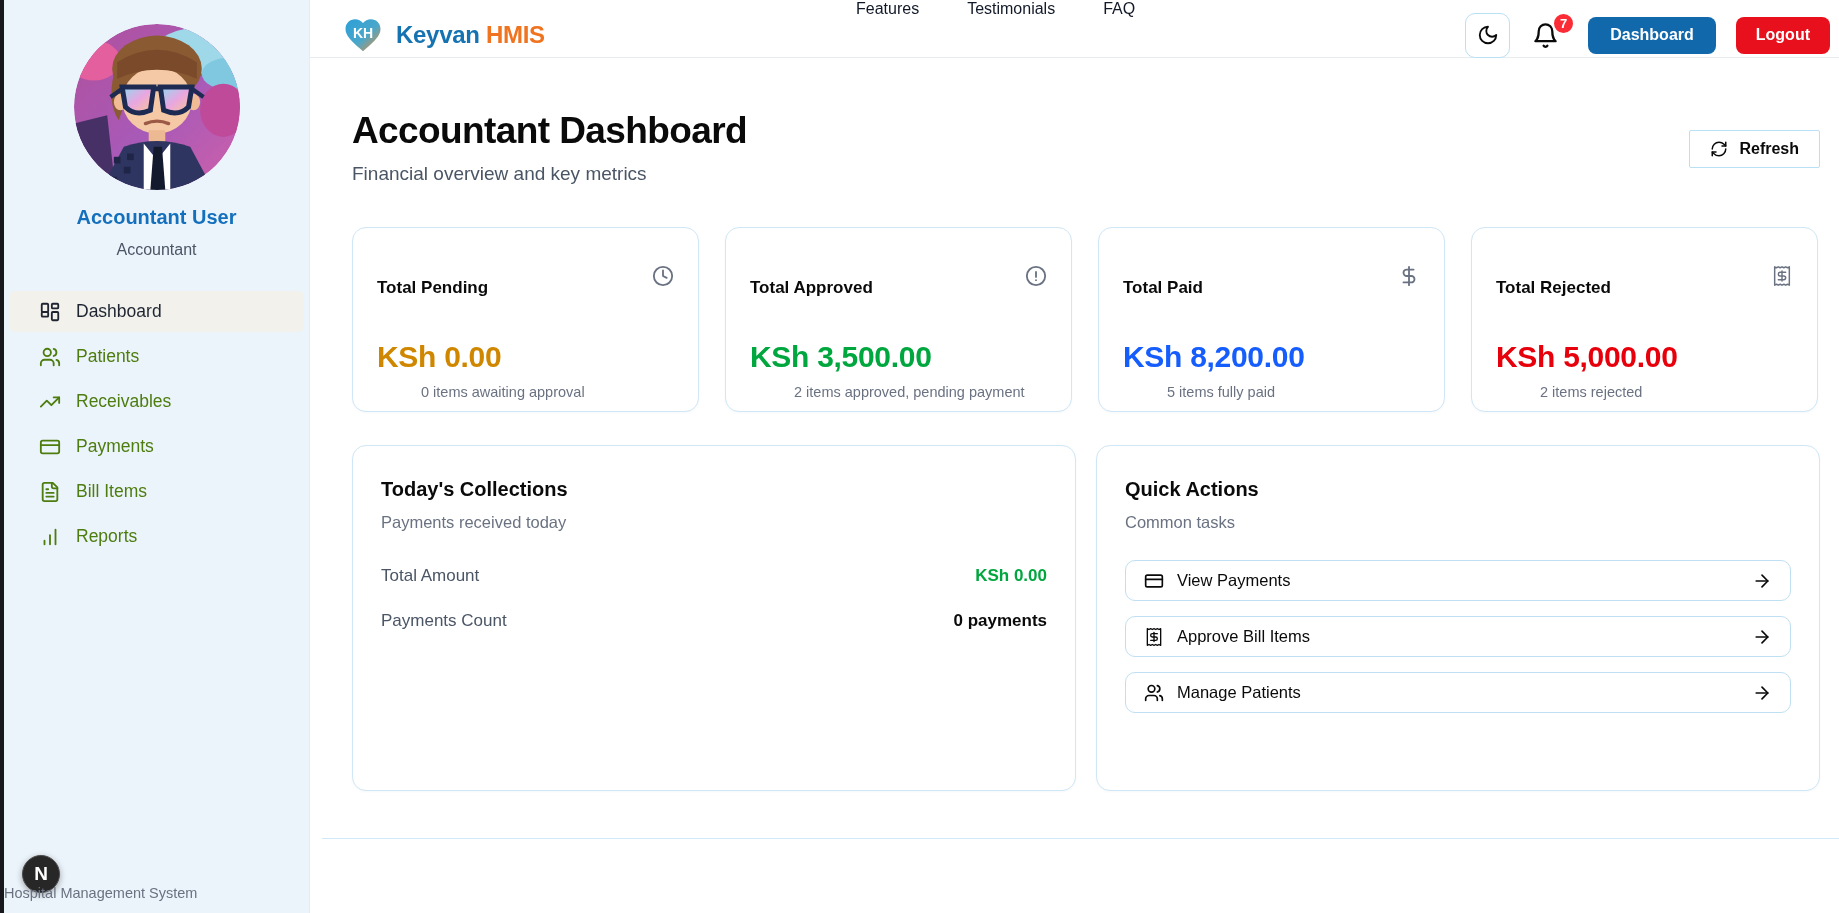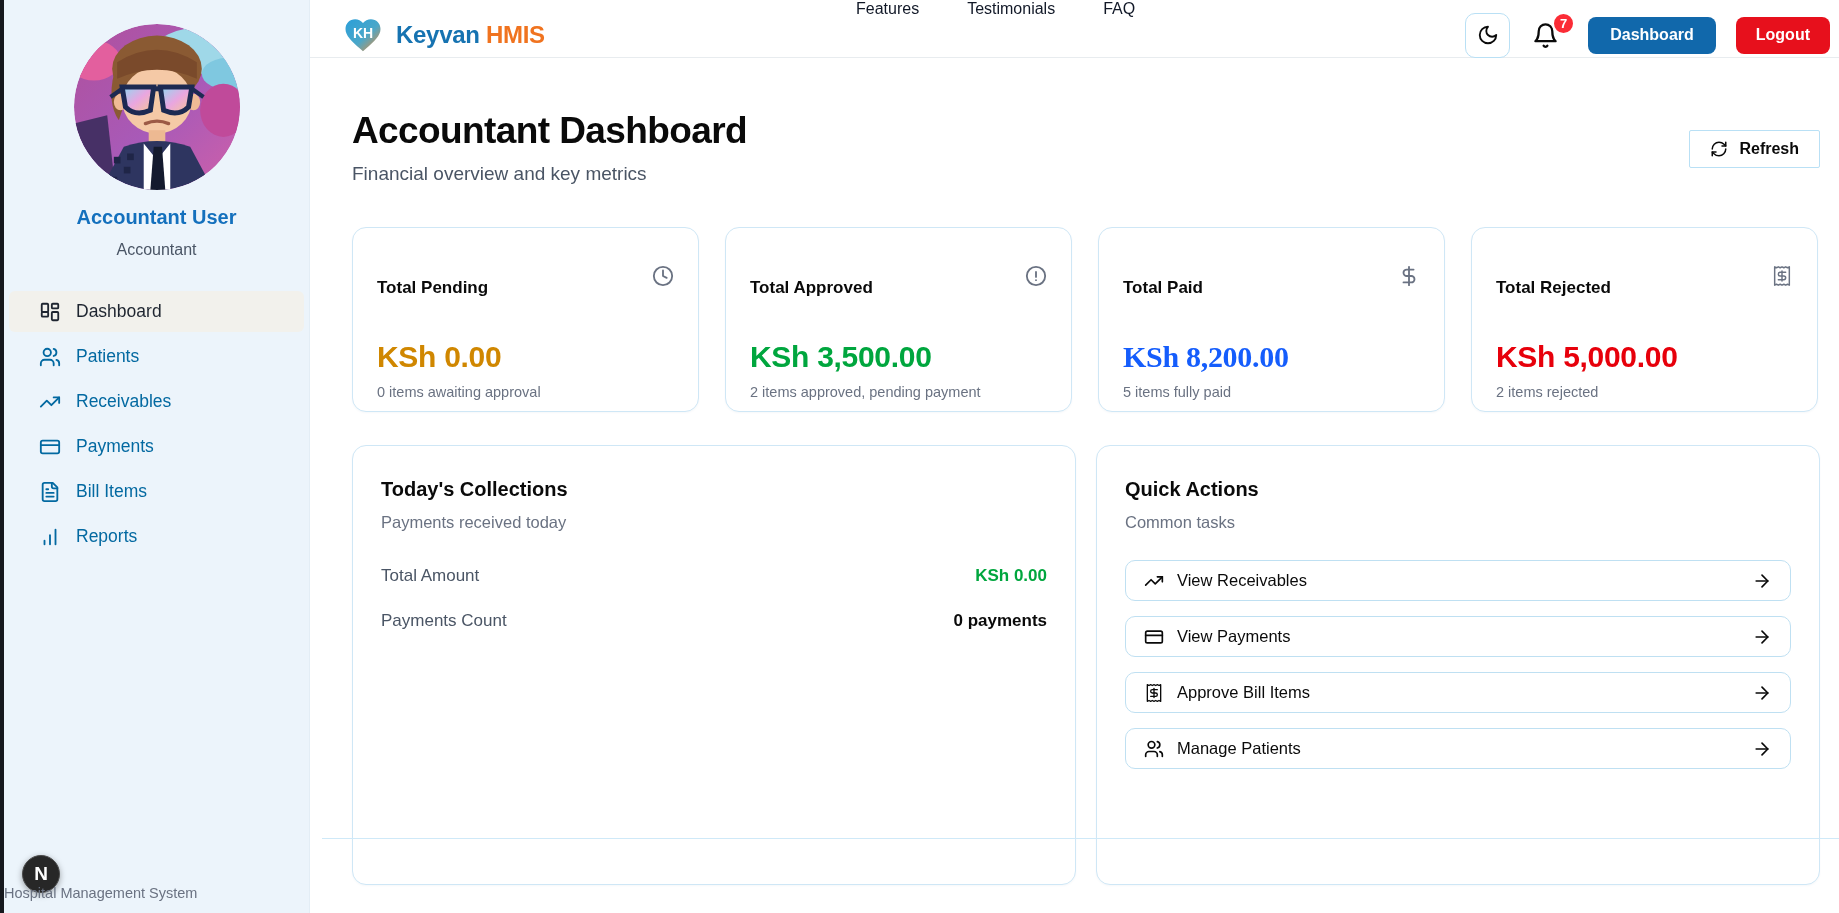--- a/index.html
+++ b/index.html
@@ -16,21 +16,21 @@
     background:#ecf4fb; border-right:1px solid #e3edf5; z-index:4;
     display:flex; flex-direction:column; align-items:center;
   }
   .avatar-wrap { margin-top:24px; width:166px; height:166px; border-radius:50%; overflow:hidden; flex:none; }
   .avatar-wrap svg { display:block; width:100%; height:100%; }
   .user-name { margin-top:16px; font-size:20px; font-weight:700; color:#1470bd; }
   .user-role { margin-top:12px; font-size:16px; color:#4a5565; }
   .side-nav { margin-top:30px; width:100%; display:flex; flex-direction:column; }
   .side-item {
     display:flex; align-items:center; gap:15px; height:41px; padding-left:30px;
-    margin:2px 5px; border-radius:6px; font-size:17.5px; color:#0369a1; cursor:pointer;
+    margin:2px 5px; border-radius:6px; font-size:17.5px; color:#4d7c0f; cursor:pointer;
   }
   .side-item svg { width:22px; height:22px; flex:none; }
   .side-item.active { background:#f2f1ec; color:#1e2530; font-weight:500; }
   .side-footer-text {
     position:absolute; bottom:12px; left:0; width:100%; text-align:left;
     font-size:14.5px; color:#6a7282;
   }
   .dev-badge {
     position:absolute; left:18px; bottom:20px; width:38px; height:38px; border-radius:50%;
     background:#272727; border:1px solid #4a4a4a; color:#ffffff;
@@ -89,27 +89,27 @@
     margin:42px 21px 0 42px; display:grid; grid-template-columns:repeat(4,1fr); gap:26px;
   }
   .stat-card {
     height:185px; background:#fff; border:1px solid #cfe7f6; border-radius:14px;
     padding:26px 24px; box-shadow:0 1px 2px rgba(30,80,120,.04); position:relative;
   }
   .stat-head { display:flex; align-items:center; justify-content:space-between; }
   .stat-title { font-size:17px; font-weight:600; color:#0a0a0a;margin-top:24px; }
   .stat-head svg { width:22px; height:22px; color:#6a7282; }
   .stat-amount { margin-top:42px; font-size:30px; font-weight:800; letter-spacing:-0.3px; }
-  .stat-caption { margin-top:10px; font-size:14.5px; color:#6a7282; }
+  .stat-caption { margin-top:10px; font-size:14.5px; color:#6a7282;margin-left:44px; }
   .c-amber { color:#d08700; } .c-green { color:#00a63e; }
-  .c-blue  { color:#155dfc;font-family:Liberation Serif, serif; } .c-red   { color:#e7000b; }
+  .c-blue  { color:#155dfc; } .c-red   { color:#e7000b; }
 
   .panel-grid { margin:33px 19px 0 42px; display:grid; grid-template-columns:1fr 1fr; gap:20px; }
   .panel {
-    height:440px; background:#fff; border:1px solid #cfe7f6; border-radius:14px;
+    height:346px; background:#fff; border:1px solid #cfe7f6; border-radius:14px;
     padding:32px 28px; box-shadow:0 1px 2px rgba(30,80,120,.04);
   }
   .panel-title { font-size:20px; font-weight:700; color:#0a0a0a; }
   .panel-subtitle { margin-top:12px; font-size:16.5px; color:#6a7282; }
   .kv-rows { margin-top:34px; display:flex; flex-direction:column; gap:25px; }
   .kv-row { display:flex; align-items:center; justify-content:space-between; }
   .kv-label { font-size:17px; color:#4a5565; }
   .kv-value { font-size:17px; font-weight:700; }
   .kv-dark { color:#0a0a0a; }
 
@@ -409,29 +409,20 @@
         </div>
       </div>
     </section>
 
     <section class="panel">
       <h2 class="panel-title">Quick Actions</h2>
       <div class="panel-subtitle">Common tasks</div>
       <div class="actions">
         <button class="action-btn">
           <svg class="lead" viewBox="0 0 24 24" fill="none" stroke="currentColor" stroke-width="2" stroke-linecap="round" stroke-linejoin="round">
-              <use href="#i-trending-up"></use>
-            </svg>
-          <span>View Receivables</span>
-          <svg class="arrow" viewBox="0 0 24 24" fill="none" stroke="currentColor" stroke-width="2" stroke-linecap="round" stroke-linejoin="round">
-              <use href="#i-arrow-right"></use>
-            </svg>
-        </button>
-        <button class="action-btn">
-          <svg class="lead" viewBox="0 0 24 24" fill="none" stroke="currentColor" stroke-width="2" stroke-linecap="round" stroke-linejoin="round">
               <use href="#i-credit-card"></use>
             </svg>
           <span>View Payments</span>
           <svg class="arrow" viewBox="0 0 24 24" fill="none" stroke="currentColor" stroke-width="2" stroke-linecap="round" stroke-linejoin="round">
               <use href="#i-arrow-right"></use>
             </svg>
         </button>
         <button class="action-btn">
           <svg class="lead" viewBox="0 0 24 24" fill="none" stroke="currentColor" stroke-width="1.6" stroke-linecap="round" stroke-linejoin="round">
               <use href="#i-receipt"></use>

